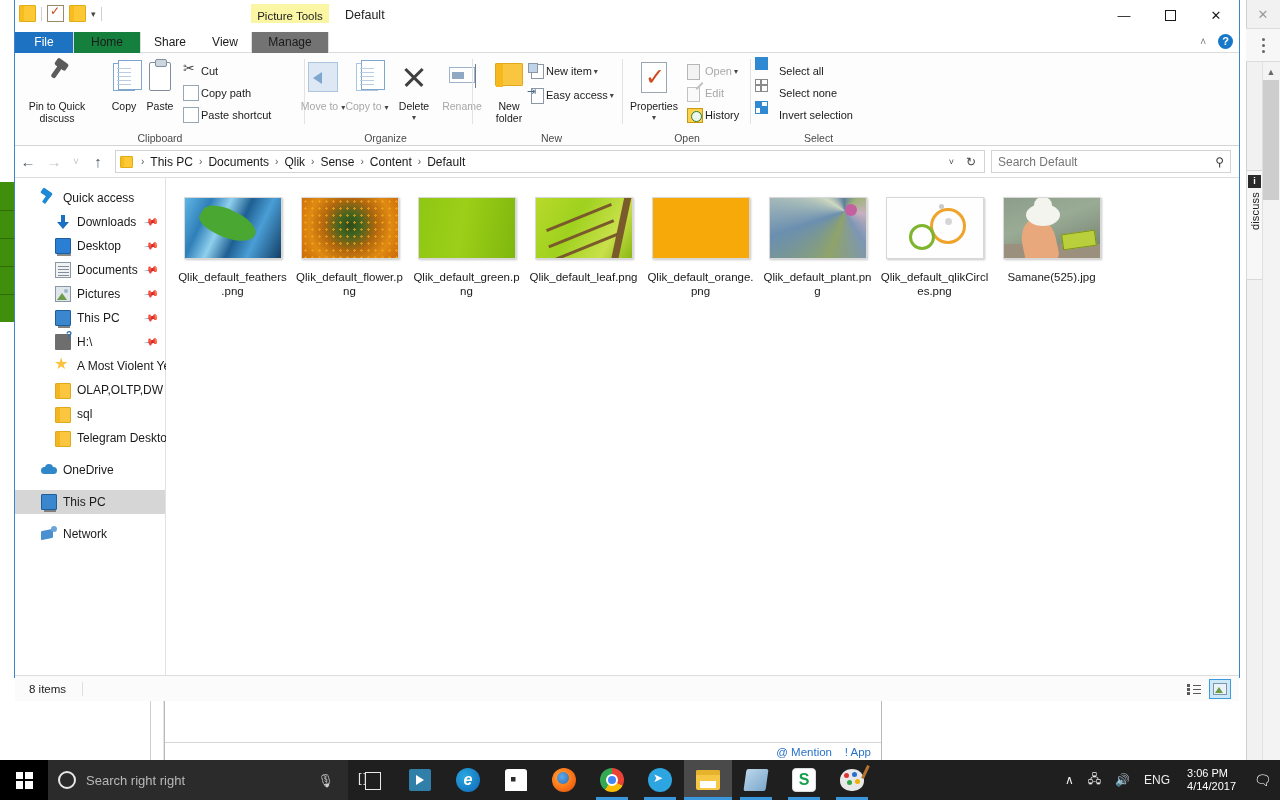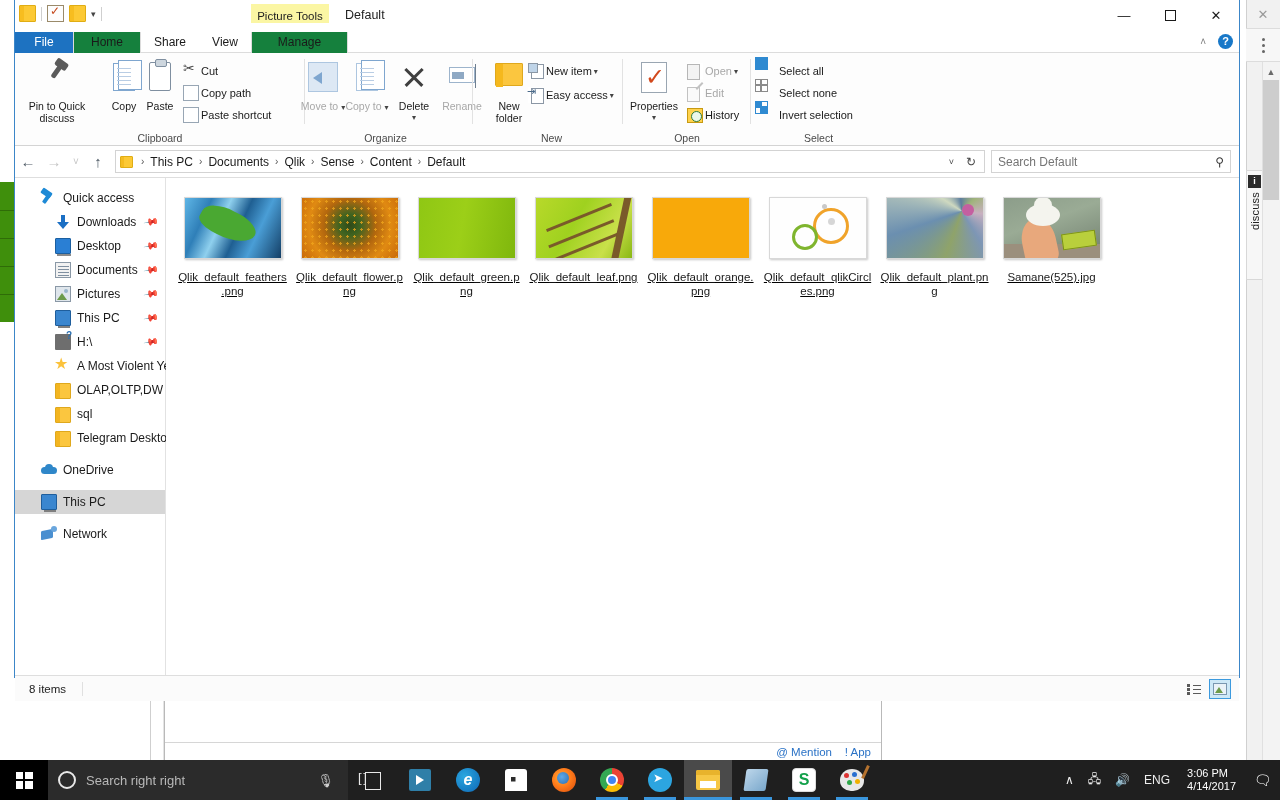--- a/index.html
+++ b/index.html
@@ -81,21 +81,21 @@
   .wctrl { position:absolute; top:0; right:0; display:flex; }
   .wctrl div { width:46px; height:30px; display:flex; align-items:center; justify-content:center; font-size:13px; color:#1a1a1a;}
 
   
   .tabsrow { position:relative; height:21px; background:#ffffff; border-bottom:1px solid #dcdcdc;}
   .tab { position:absolute; top:0; height:21px; line-height:21px; font-size:12px; color:#1a1a1a; text-align:center;}
   .tab.file { left:0; width:58px; background:#1d72c1; color:#fff; }
   .tab.home { left:58px; width:68px; background:#15803d; border-left:1px solid #dcdcdc; border-right:1px solid #dcdcdc;}
   .tab.share{ left:126px; width:58px; }
   .tab.view { left:184px; width:52px; }
-  .tab.manage{ left:236px; width:97px; background:#15803d; border-left:1px solid #dcdcdc; border-right:1px solid #dcdcdc;}
+  .tab.manage{ left:236px; width:78px; background:#737373; border-left:1px solid #dcdcdc; border-right:1px solid #dcdcdc;}
   .ribbon-right { position:absolute; right:6px; top:2px; display:flex; align-items:center; gap:12px;}
   .ribbon-right .chev { color:#7a7a7a; font-size:10px;}
   .help-ico { width:15px; height:15px; border-radius:50%; background:#1878c8; color:#fff; font-size:11px; font-weight:bold; text-align:center; line-height:15px;}
 
   
   .ribbon { position:relative; height:93px; background:#fdfdfd; border-bottom:1px solid #d4d4d4; }
   .rgroup { position:absolute; top:0; height:93px; }
   .rgroup .glabel {
     position:absolute; bottom:2px; left:0; right:0; text-align:center; font-size:10.5px; color:#4a4a4a;
   }
@@ -213,21 +213,21 @@
   .ico-folder::before{content:'';position:absolute;left:0;top:0;width:4px;height:100%;background:#f3b520;}
   .ico-cloud{position:relative;}
   .ico-cloud::before{content:'';position:absolute;left:0;top:5px;width:16px;height:7px;background:#2f87c9;border-radius:4px;}
   .ico-cloud::after{content:'';position:absolute;left:4px;top:2px;width:8px;height:8px;background:#2f87c9;border-radius:50%;}
   .ico-net{position:relative;}
   .ico-net::before{content:'';position:absolute;left:0;top:4px;width:12px;height:9px;background:#4a8fd0;transform:skewY(-12deg);border-radius:1px;}
   .ico-net::after{content:'';position:absolute;right:0;top:0;width:6px;height:6px;border-radius:50%;background:#6aa6dd;}
 
   
   .filepane { flex:1; background:#fff; position:relative; padding:10px 0 0 8px; }
-  .grid { display:flex; flex-wrap:wrap; align-content:flex-start;text-decoration:underline; }
+  .grid { display:flex; flex-wrap:wrap; align-content:flex-start; }
   .fitem { width:117px; margin:0 0 8px 0; text-align:center; padding-top:4px; }
   .thumbwrap { height:72px; display:flex; align-items:center; justify-content:center; }
   .thumb {
     width:98px; height:62px; border:1px solid #d8d8d8;
     box-shadow:1px 1px 2px rgba(0,0,0,0.22);
     position:relative; overflow:hidden;
   }
   .fname { font-size:11.5px; color:#1a1a1a; line-height:14px; margin-top:6px; padding:0 4px; word-break:break-word;}
 
   
@@ -649,35 +649,35 @@
 
           <div class="fitem">
             <div class="thumbwrap">
                 <div class="thumb t-orange"></div>
               </div>
             <div class="fname">Qlik_default_orange.png</div>
           </div>
 
           <div class="fitem">
             <div class="thumbwrap">
+                <div class="thumb t-plant"></div>
+              </div>
+            <div class="fname">Qlik_default_plant.png</div>
+          </div>
+
+          <div class="fitem">
+            <div class="thumbwrap">
                 <div class="thumb t-circles">
               <span class="c1"></span>
                   <span class="c2"></span>
                   <span class="d1"></span>
                   <span class="d2"></span>
             </div>
               </div>
             <div class="fname">Qlik_default_qlikCircles.png</div>
-          </div>
-
-          <div class="fitem">
-            <div class="thumbwrap">
-                <div class="thumb t-plant"></div>
-              </div>
-            <div class="fname">Qlik_default_plant.png</div>
           </div>
 
           <div class="fitem">
             <div class="thumbwrap">
                 <div class="thumb t-samane">
               <span class="ground"></span>
                   <span class="chip"></span>
                   <span class="finger"></span>
                   <span class="cotton"></span>
             </div>

